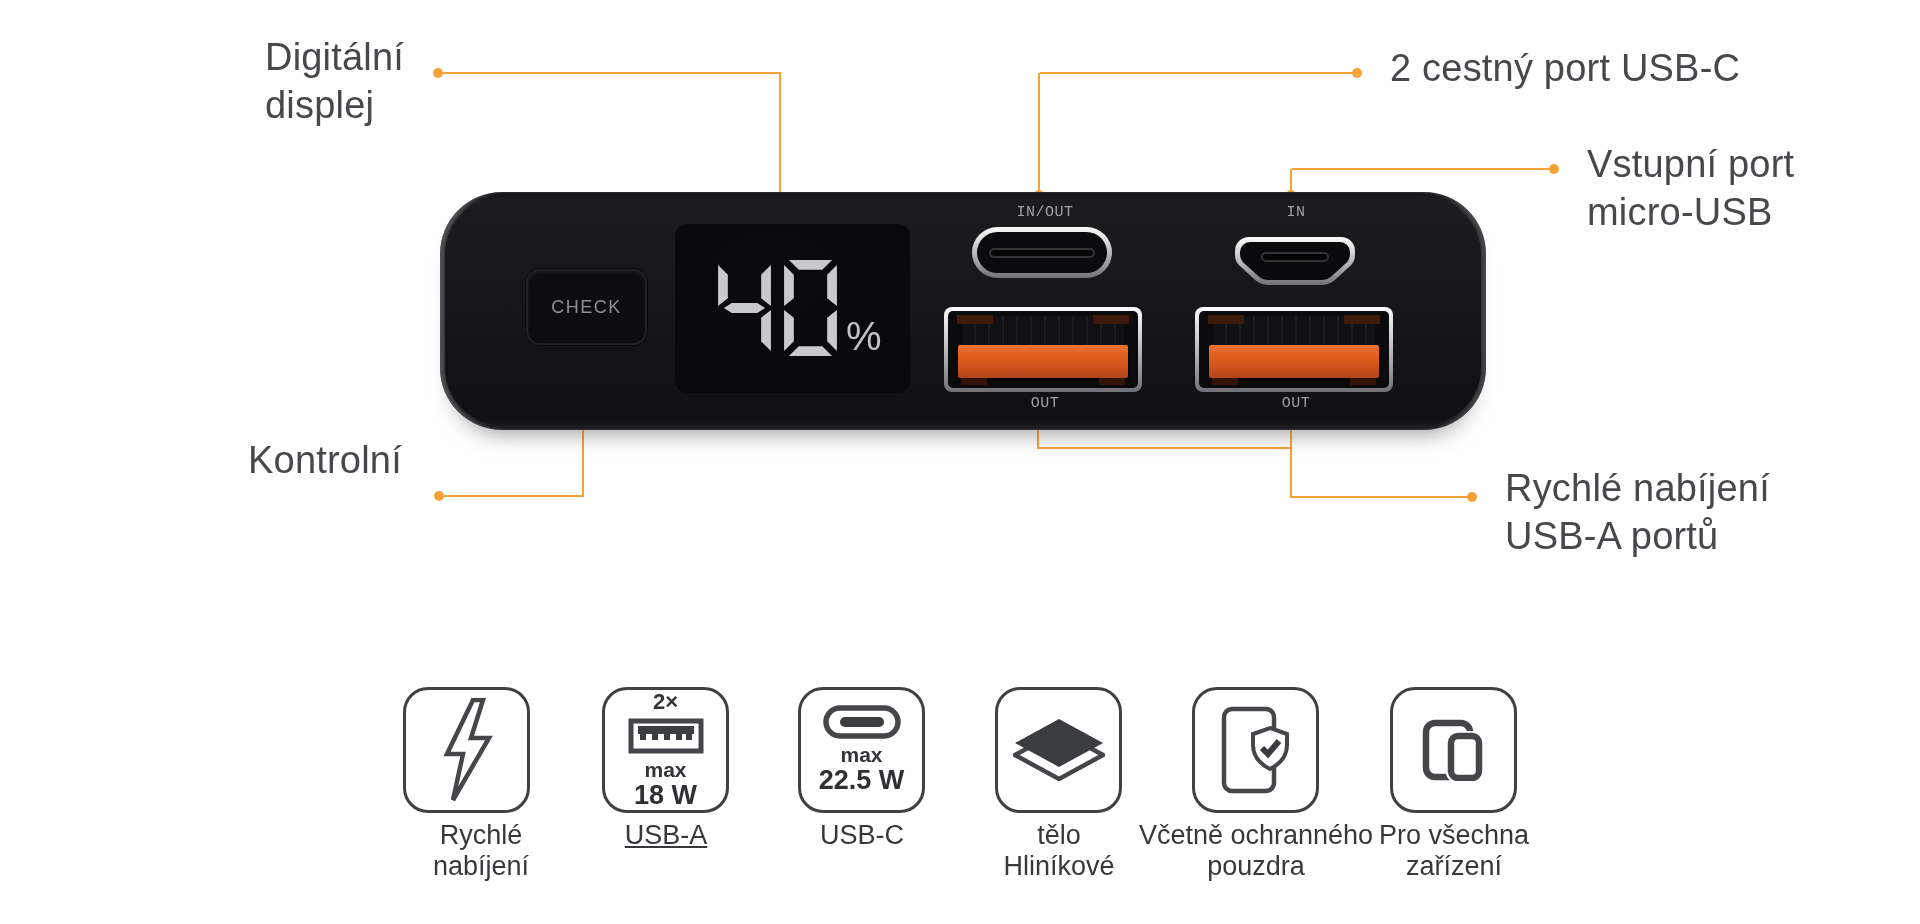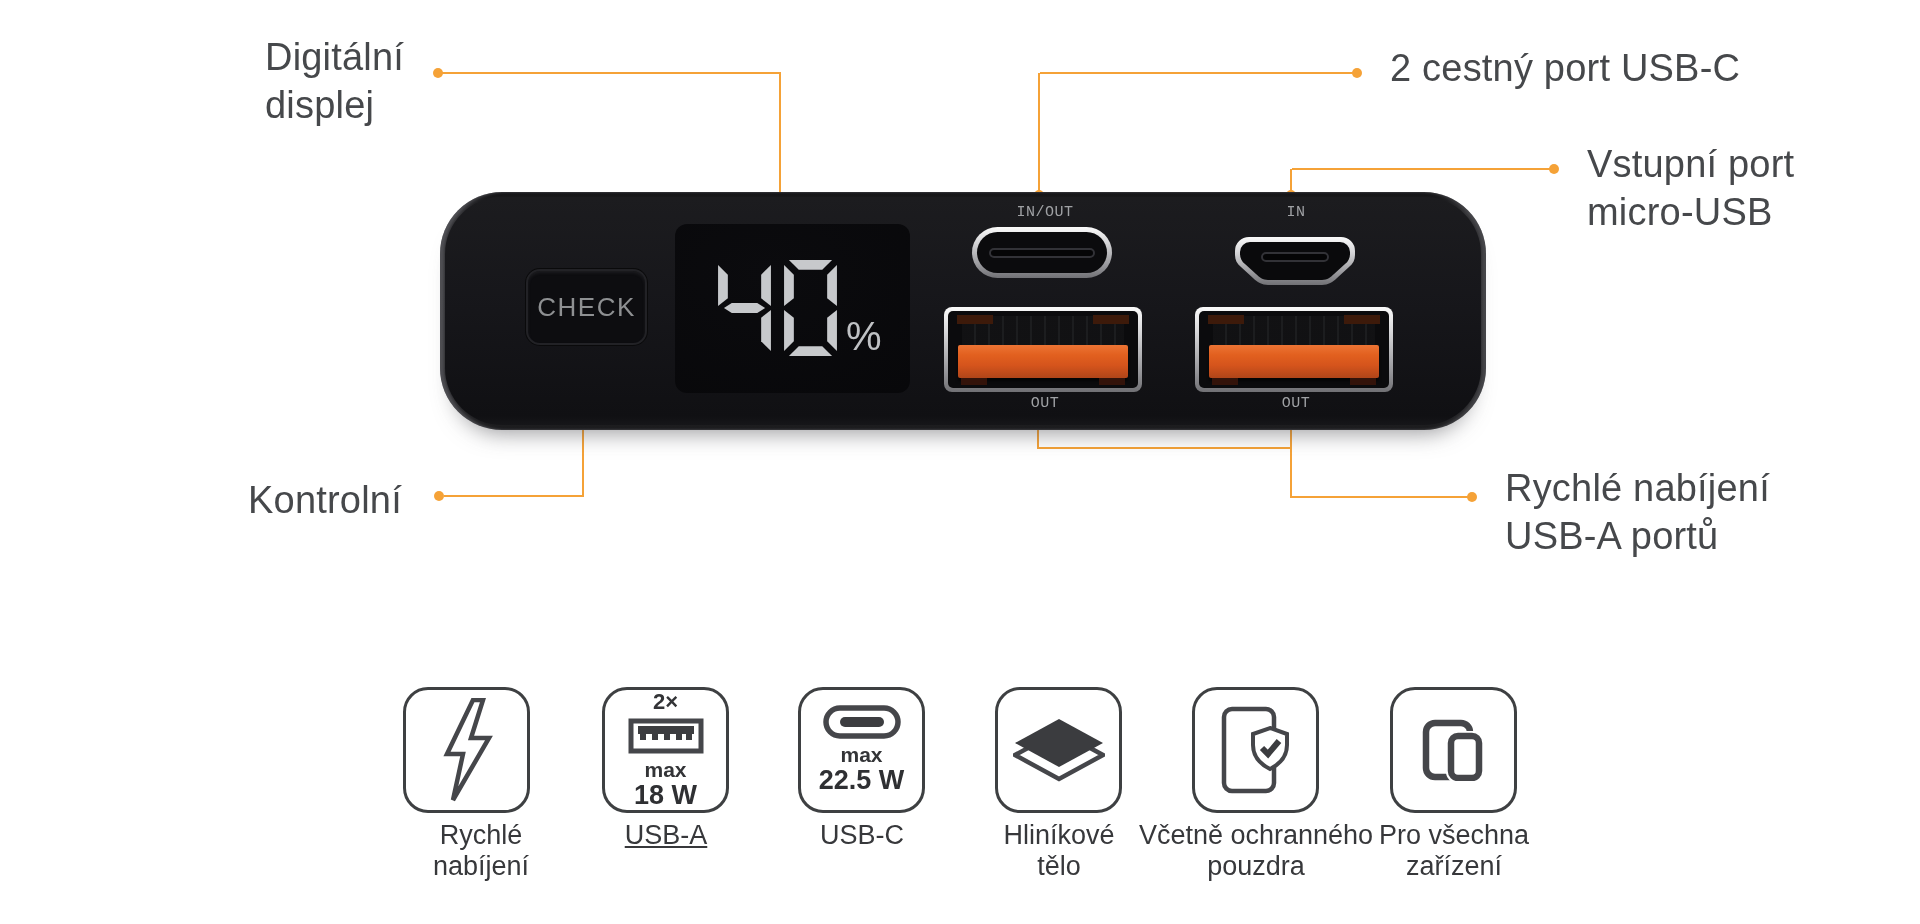--- a/index.html
+++ b/index.html
@@ -31,21 +31,21 @@
     position:absolute; inset:5px; border-radius:57px;
     background:linear-gradient(180deg,#1c1c1f 0%,#16161a 50%,#101013 96%,#161619 100%);
   }
   .check-btn {
     position:absolute; left:81px; top:72px; width:121px; height:76px;
     border-radius:14px; background:#0d0d10;
     border:2px solid #222226;
     box-shadow:0 0 0 1px #0a0a0b, inset 0 2px 3px rgba(70,70,76,.25);
     display:flex; align-items:center; justify-content:center;
   }
-  .check-btn span { font-size:26px; letter-spacing:1.5px; color:#8e9092; }
+  .check-btn span { font-size:18px; letter-spacing:1.5px; color:#8e9092; }
   .display {
     position:absolute; left:230px; top:27px; width:235px; height:169px;
     border-radius:12px; background:radial-gradient(120% 120% at 40% 30%, #0b0b0e 0%, #070709 100%);
   }
   .segs { position:absolute; left:43px; top:36px; display:flex; gap:13px; }
   .segs svg { display:block; }
   .disp-unit { position:absolute; left:171px; top:90px; font-size:40px; color:#bfc1c4; }
   .port-label {
     position:absolute; width:160px; text-align:center; font-size:15px;
     letter-spacing:.5px; color:#9fa1a4; white-space:nowrap;font-family:Liberation Mono, monospace;
@@ -102,21 +102,21 @@
     <div>Digitální</div>
     <div>displej</div>
   </div>
   <div class="callout-label" style="left:1390px; top:44px;">
     <div>2 cestný port USB-C</div>
   </div>
   <div class="callout-label" style="left:1587px; top:140px;">
     <div>Vstupní port</div>
     <div>micro-USB</div>
   </div>
-  <div class="callout-label" style="left:248px; top:476px;">
+  <div class="callout-label" style="left:248px; top:436px;">
     <div>Kontrolní</div>
   </div>
   <div class="callout-label" style="left:1505px; top:464px;">
     <div>Rychlé nabíjení</div>
     <div>USB-A portů</div>
   </div>
 
   <div class="dot" style="left:433px; top:68px;"></div>
   <div class="cl h" style="left:440px; top:72px; width:341px;"></div>
   <div class="cl v" style="left:779px; top:73px; height:170px;"></div>
@@ -265,22 +265,22 @@
     <div>USB-C</div>
   </div>
 
   <div class="card" style="left:995px;">
     <svg width="92" height="66" viewBox="0 0 92 66">
       <polygon class="icon-stroke" stroke-width="4.5" points="46,14 90,38 46,62 2,38" fill="#ffffff"></polygon>
       <polygon points="46,2 90,26 46,50 2,26" fill="#3b3c3f"></polygon>
     </svg>
   </div>
   <div class="card-label" style="left:929px;">
+    <div>tělo</div>
     <div>Hliníkové</div>
-    <div>tělo</div>
   </div>
 
   <div class="card" style="left:1192px;">
     <svg width="70" height="88" viewBox="0 0 70 88">
       <rect class="icon-stroke" stroke-width="4.5" x="3" y="3" width="50" height="82" rx="8"></rect>
       <path d="M49,22 l17,6 v11 c0,11 -7,19 -17,24 c-10,-5 -17,-13 -17,-24 v-11 z" fill="#ffffff" stroke="#45464a" stroke-width="4"></path>
       <polyline points="41,42 47,48 58,35" fill="none" stroke="#3b3c3f" stroke-width="6"></polyline>
     </svg>
   </div>
   <div class="card-label" style="left:1126px;">

